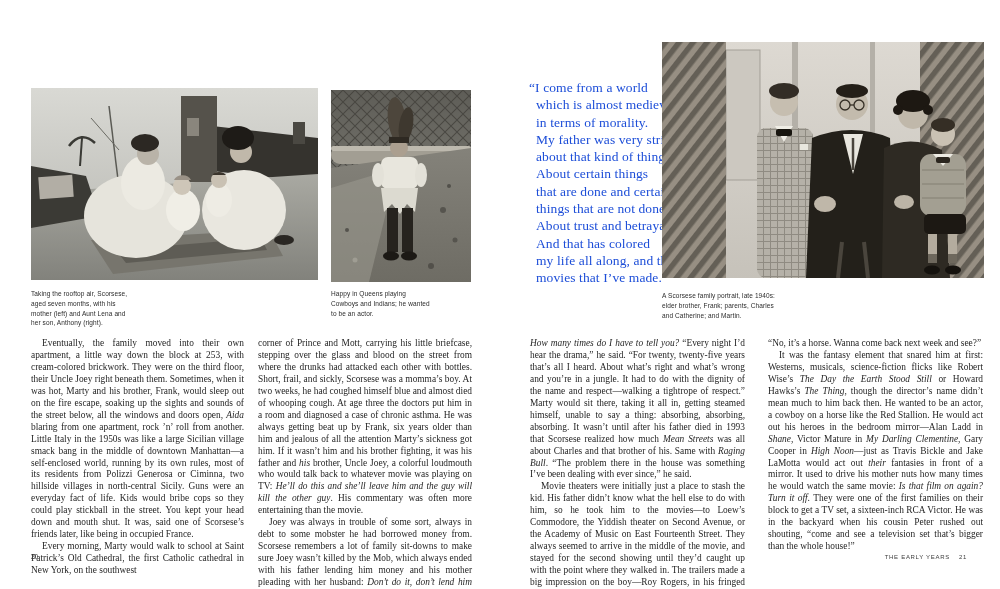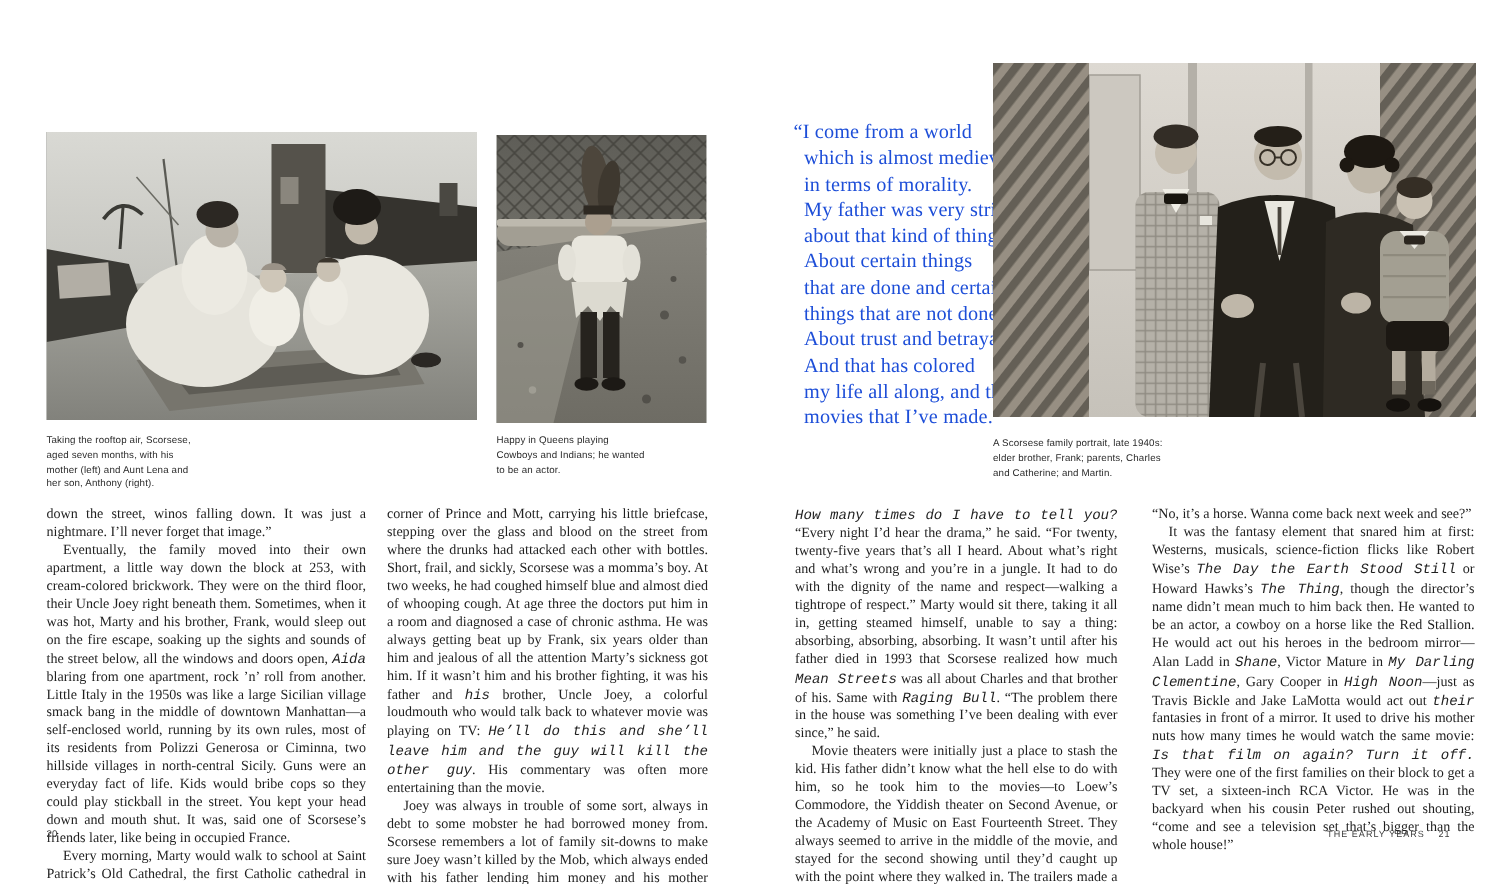--- a/index.html
+++ b/index.html
@@ -23,21 +23,21 @@
     font-size: 13.5px; line-height: 17.3px; color: #1d4ed8;
     white-space: pre-line; padding-left: 7px; text-indent: -7px;
     letter-spacing: 0.1px;
   }
   .col {
     font-size: 9.4px; line-height: 11.95px; color: #1f1f1f;
     text-align: justify;
   }
   .col p { margin: 0; }
   .col p.indent { text-indent: 11px; }
-  .col i { font-style: italic; font-family: Liberation Mono, monospace; }
+  .col i { font-style: italic; }
   .pagenum {
     font-family: "Liberation Sans", sans-serif;
     font-size: 6.5px; color: #3d3d3d;
   }
   .running-footer {
     font-family: "Liberation Sans", sans-serif;
     font-size: 6px; color: #3d3d3d; letter-spacing: 0.7px;
     display: flex; gap: 9px; align-items: baseline;
   }
 </style>
@@ -132,21 +132,20 @@
       <rect x="71" y="118" width="11" height="44" fill="#26231e"></rect>
       <ellipse cx="60" cy="166" rx="8" ry="4.5" fill="#1c1915"></ellipse>
       <ellipse cx="78" cy="166" rx="8" ry="4.5" fill="#1c1915"></ellipse>
     </svg>
   </div>
   <div class="abs caption" style="left:331px; top:289px; width:140px;">Happy in Queens playing
 Cowboys and Indians; he wanted
 to be an actor.</div>
 
   <div class="abs col" style="left:31px; top:338px; width:213px;">
-      <p><span>down the street, winos falling down. It was just a nightmare. I’ll never forget that image.”</span></p>
       <p class="indent"><span>Eventually, the family moved into their own apartment, a little way down the block at 253, with cream-colored brickwork. They were on the third floor, their Uncle Joey right beneath them. Sometimes, when it was hot, Marty and his brother, Frank, would sleep out on the fire escape, soaking up the sights and sounds of the street below, all the windows and doors open, </span><i>Aida</i><span> blaring from one apartment, rock ’n’ roll from another. Little Italy in the 1950s was like a large Sicilian village smack bang in the middle of downtown Manhattan—a self-enclosed world, running by its own rules, most of its residents from Polizzi Generosa or Ciminna, two hillside villages in north-central Sicily. Guns were an everyday fact of life. Kids would bribe cops so they could play stickball in the street. You kept your head down and mouth shut. It was, said one of Scorsese’s friends later, like being in occupied France.</span></p>
       <p class="indent"><span>Every morning, Marty would walk to school at Saint Patrick’s Old Cathedral, the first Catholic cathedral in New York, on the southwest</span></p>
     </div>
   <div class="abs col" style="left:258px; top:338px; width:214px;">
       <p><span>corner of Prince and Mott, carrying his little briefcase, stepping over the glass and blood on the street from where the drunks had attacked each other with bottles. Short, frail, and sickly, Scorsese was a momma’s boy. At two weeks, he had coughed himself blue and almost died of whooping cough. At age three the doctors put him in a room and diagnosed a case of chronic asthma. He was always getting beat up by Frank, six years older than him and jealous of all the attention Marty’s sickness got him. If it wasn’t him and his brother fighting, it was his father and </span><i>his</i><span> brother, Uncle Joey, a colorful loudmouth who would talk back to whatever movie was playing on TV: </span><i>He’ll do this and she’ll leave him and the guy will kill the other guy</i><span>. His commentary was often more entertaining than the movie.</span></p>
       <p class="indent"><span>Joey was always in trouble of some sort, always in debt to some mobster he had borrowed money from. Scorsese remembers a lot of family sit-downs to make sure Joey wasn’t killed by the Mob, which always ended with his father lending him money and his mother pleading with her husband: </span><i>Don’t do it, don’t lend him the money!</i></p>
     </div>
 
   <div class="abs pagenum" style="left:31px; top:553px;">20</div>
 

